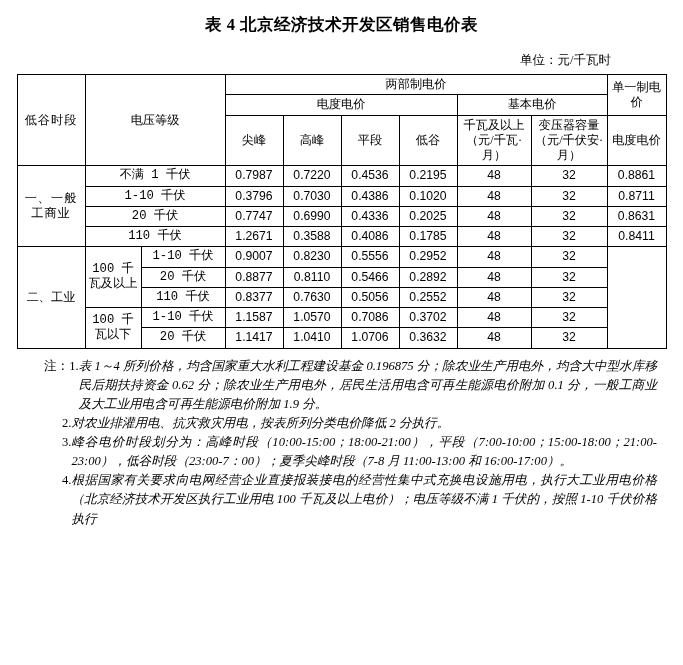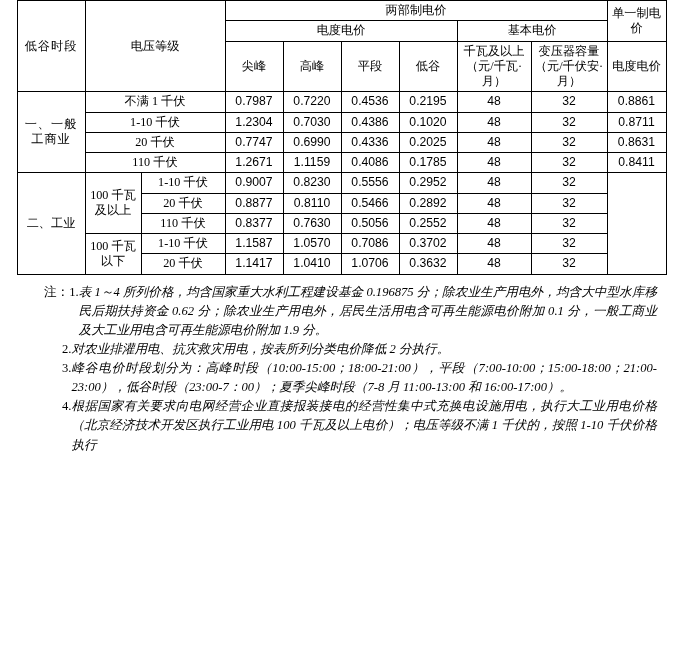--- a/index.html
+++ b/index.html
@@ -59,20 +59,21 @@
     letter-spacing: 1px;
   }
   .cat-narrow {
     font-size: 13px;
     letter-spacing: 0px;
     line-height: 1.3;
   }
   .sub-cell {
     font-size: 12.2px;
     line-height: 1.3;
+    font-family: Liberation Mono, monospace;
   }
   .num {
     font-family: Liberation Sans, sans-serif;
     font-size: 12.6px;
   }
   .small-hdr {
     font-size: 11.6px;
     line-height: 1.2;
   }
   .notes {
@@ -98,21 +99,23 @@
   }
   .note-cont {
     margin-left: 36px;
   }
 </style>
 </head>
 <body>
 
 <div class="page">
 
-
+  <div class="doc-title">表 4 北京经济技术开发区销售电价表</div>
+
+  <div class="unit-line">单位：元/千瓦时</div>
 
   <table class="price">
     <colgroup>
       <col style="width:68px">
       <col style="width:56px">
       <col style="width:84px">
       <col style="width:58px">
       <col style="width:58px">
       <col style="width:58px">
       <col style="width:58px">
@@ -149,42 +152,42 @@
         <td class="num">0.7987</td>
         <td class="num">0.7220</td>
         <td class="num">0.4536</td>
         <td class="num">0.2195</td>
         <td class="num">48</td>
         <td class="num">32</td>
         <td class="num">0.8861</td>
       </tr>
       <tr>
         <td colspan="2" class="sub-cell">1-10 千伏</td>
-        <td class="num">1.2304</td>
+        <td class="num">0.3796</td>
         <td class="num">0.7030</td>
         <td class="num">0.4386</td>
         <td class="num">0.1020</td>
         <td class="num">48</td>
         <td class="num">32</td>
         <td class="num">0.8711</td>
       </tr>
       <tr>
         <td colspan="2" class="sub-cell">20 千伏</td>
         <td class="num">0.7747</td>
         <td class="num">0.6990</td>
         <td class="num">0.4336</td>
         <td class="num">0.2025</td>
         <td class="num">48</td>
         <td class="num">32</td>
         <td class="num">0.8631</td>
       </tr>
       <tr>
         <td colspan="2" class="sub-cell">110 千伏</td>
         <td class="num">1.2671</td>
-        <td class="num">1.1159</td>
+        <td class="num">0.3588</td>
         <td class="num">0.4086</td>
         <td class="num">0.1785</td>
         <td class="num">48</td>
         <td class="num">32</td>
         <td class="num">0.8411</td>
       </tr>
 
       <tr>
         <td class="cat-narrow" rowspan="5">二、工业</td>
         <td class="sub-cell" rowspan="3">100 千瓦及以上</td>

